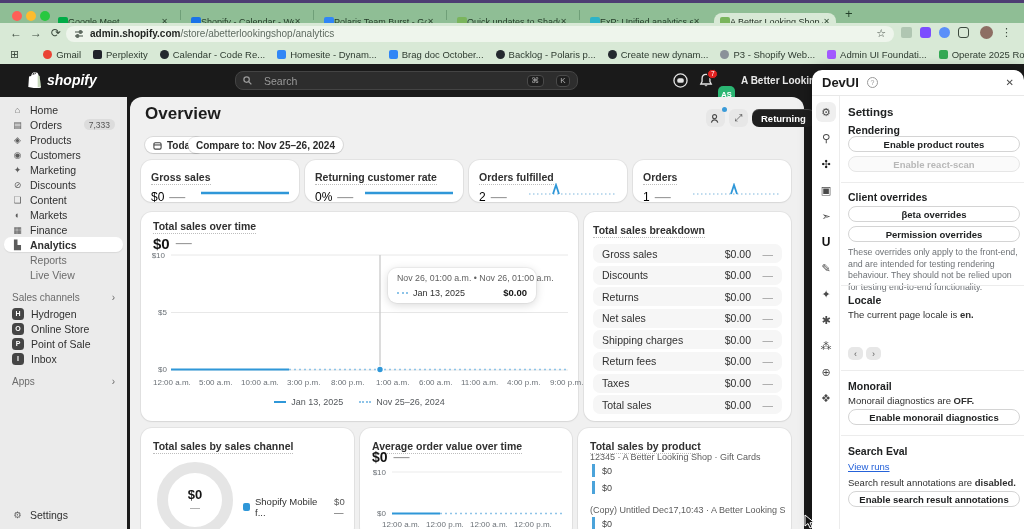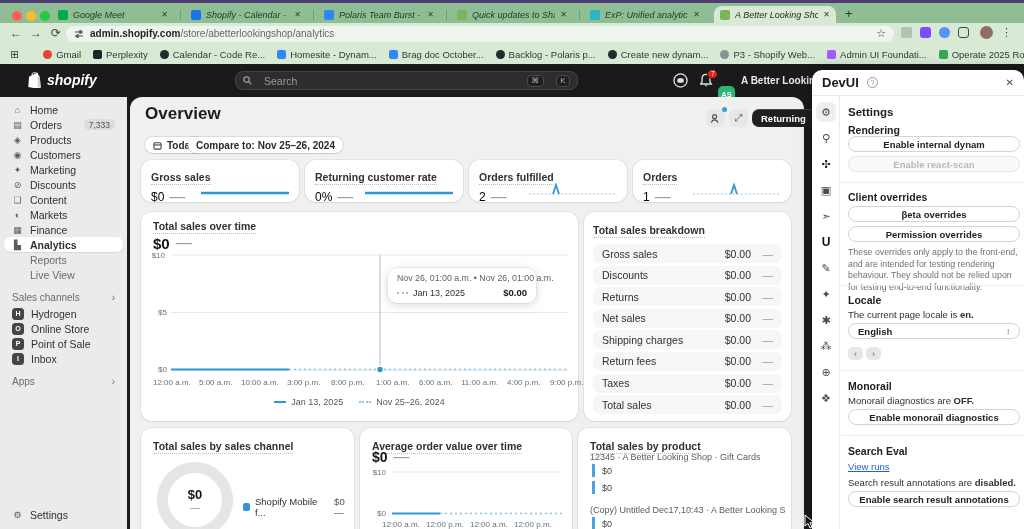--- a/index.html
+++ b/index.html
@@ -4,21 +4,21 @@
 <style>
   * { margin:0; padding:0; box-sizing:border-box; }
   html,body { width:1024px; height:529px; overflow:hidden; }
   body { font-family:"Liberation Sans","DejaVu Sans",sans-serif; }
   #screen { position:relative; width:1024px; height:529px; background:#1a1a1a; overflow:hidden; }
   .abs { position:absolute; }
   
   .accent-strip { left:0; top:0; width:1024px; height:3px; background:#4d3d73; }
   .tabstrip { left:0; top:3px; width:1024px; height:20px; background:#8fbe95; }
   .traffic { width:10px; height:10px; border-radius:50%; top:8px; }
-  .tab { top:3px; height:17px; border-radius:8px 8px 0 0; display:flex; align-items:center; gap:5px; padding:0 6px; font-size:9px; color:#233b27; width:122px;font-style:italic; }
+  .tab { top:10px; height:17px; border-radius:8px 8px 0 0; display:flex; align-items:center; padding:0 6px; font-size:9px; color:#233b27; width:122px; }
   .tab.active { background:#d8e9d6; color:#1d2b1f; }
   .tab .fav { width:10px; height:10px; border-radius:2px; flex:0 0 auto; display:flex;align-items:center;justify-content:center;font-size:6px;color:#fff;font-weight:700; }
   .tab .t-label { white-space:nowrap; overflow:hidden; flex:1; }
   .tab .t-close { font-size:8px; color:#2c4630; }
   .tab-sep { top:7px; width:1px; height:10px; background:#6f9f78; }
   .toolbar { left:0; top:23px; width:1024px; height:21px; background:#d8e9d6; }
   .nav-ic { top:26px; font-size:12px; color:#3c4a3e; width:16px; text-align:center; }
   .omnibox { left:66px; top:25.5px; width:828px; height:16px; background:#eef5ec; border-radius:9px; display:flex; align-items:center; font-size:10px; color:#202124; padding:0 8px; gap:6px; }
   .omnibox .host { font-weight:700; color:#1f2320; }
   .omnibox .path { color:#5f6b61; }
@@ -536,36 +536,32 @@
       <span class="dv-ric" style="top:162px">✎</span>
       <span class="dv-ric" style="top:188px">✦</span>
       <span class="dv-ric" style="top:214px">✱</span>
       <span class="dv-ric" style="top:240px">⁂</span>
       <span class="dv-ric" style="top:266px">⊕</span>
       <span class="dv-ric" style="top:292px">❖</span>
     </div>
 
     <span class="dv-h1" style="position:absolute;left:36px;top:36px">Settings</span>
     <span class="dv-h2" style="position:absolute;left:36px;top:54px">Rendering</span>
-    <div class="dv-btn" style="top:66px">Enable internal dynam</div>
+    <div class="dv-btn" style="top:66px">Enable product routes</div>
     <div class="dv-btn disabled" style="top:86px">Enable react-scan</div>
     <div class="dv-div" style="top:112px"></div>
 
     <span class="dv-h2" style="position:absolute;left:36px;top:121px">Client overrides</span>
     <div class="dv-btn" style="top:136px">βeta overrides</div>
     <div class="dv-btn" style="top:156px">Permission overrides</div>
     <div class="dv-note" style="top:177px">These overrides only apply to the front-end, and are intended for testing rendering behaviour. They should not be relied upon for testing end-to-end functionality.</div>
     <div class="dv-div" style="top:215px"></div>
 
     <span class="dv-h2" style="position:absolute;left:36px;top:224px">Locale</span>
     <div class="dv-text" style="top:239px"><span>The current page locale is </span><b>en.</b></div>
-    <div class="dv-btn" style="top:253px;justify-content:flex-start;padding:0 9px">
-      <span>English</span>
-      <span style="margin-left:auto;font-size:8px;color:#6b6b6b">↕</span>
-    </div>
     <div class="mini-nav" style="left:36px;top:277px">‹</div>
     <div class="mini-nav" style="left:54px;top:277px">›</div>
     <div class="dv-div" style="top:300px"></div>
 
     <span class="dv-h2" style="position:absolute;left:36px;top:310px">Monorail</span>
     <div class="dv-text" style="top:325px"><span>Monorail diagnostics are </span><b>OFF.</b></div>
     <div class="dv-btn" style="top:339px">Enable monorail diagnostics</div>
     <div class="dv-div" style="top:365px"></div>
 
     <span class="dv-h2" style="position:absolute;left:36px;top:375px">Search Eval</span>

